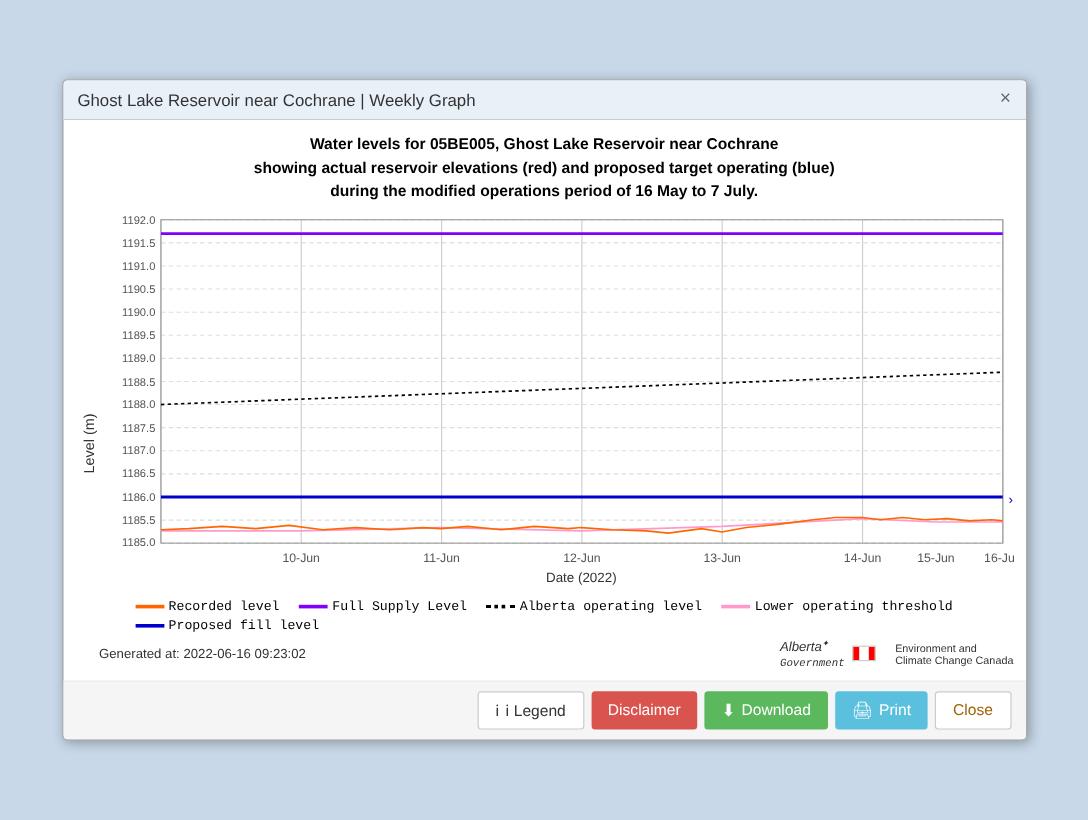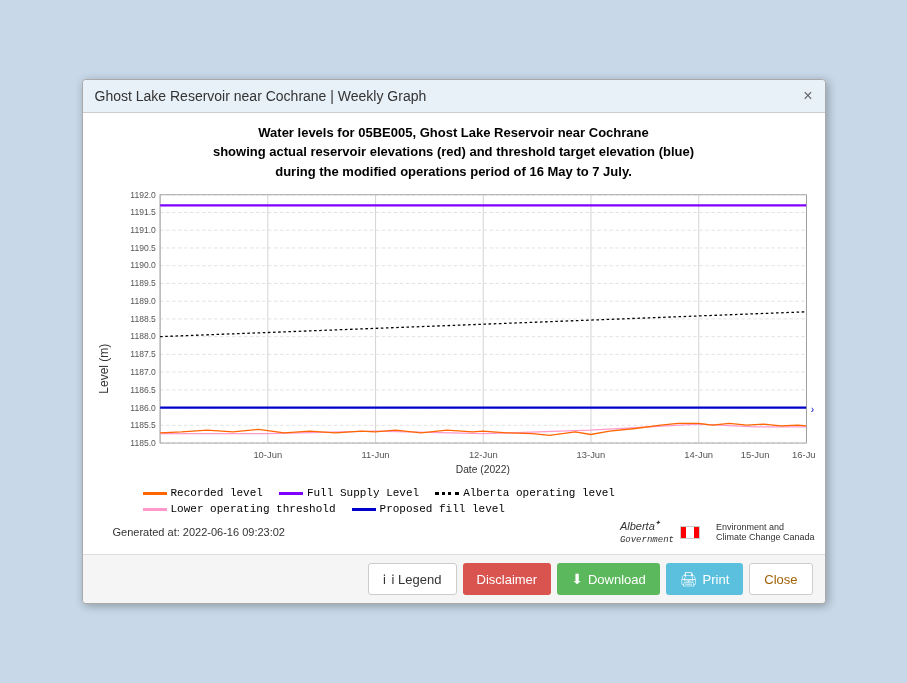--- a/index.html
+++ b/index.html
@@ -10,21 +10,21 @@
       display: flex;
       justify-content: center;
       align-items: center;
       width: 907px;
       height: 683px;
     }
     .modal {
       background: #fff;
       border: 1px solid #aaa;
       border-radius: 4px;
-      width: 744px;
+      width: 804px;
       max-height: 670px;
       box-shadow: 2px 2px 10px rgba(0,0,0,0.3);
       display: flex;
       flex-direction: column;
     }
     .modal-header {
       background: #e8f0f8;
       border-bottom: 1px solid #ccc;
       padding: 8px 12px;
       display: flex;
@@ -202,21 +202,21 @@
 <body>
 
 <div class="modal">
   <div class="modal-header">
     <span class="modal-title">Ghost Lake Reservoir near Cochrane | Weekly Graph</span>
     <button class="close-x">×</button>
   </div>
   <div class="modal-body">
     <div class="chart-title">
       <span>Water levels for 05BE005, Ghost Lake Reservoir near Cochrane</span><br>
-      <span>showing actual reservoir elevations (red) and threshold target elevation (blue)</span><br>
+      <span>showing actual reservoir elevations (red) and proposed target operating (blue)</span><br>
       <span>during the modified operations period of 16 May to 7 July.</span>
     </div>
     <div class="chart-container">
       <div class="y-axis-label">Level (m)</div>
       <div class="chart-inner">
         <div class="chart-area" style="height:340px;">
           <svg class="chart-svg" viewBox="0 0 820 340" xmlns="http://www.w3.org/2000/svg">
 
             <defs>
               <clipPath id="plot-clip">

